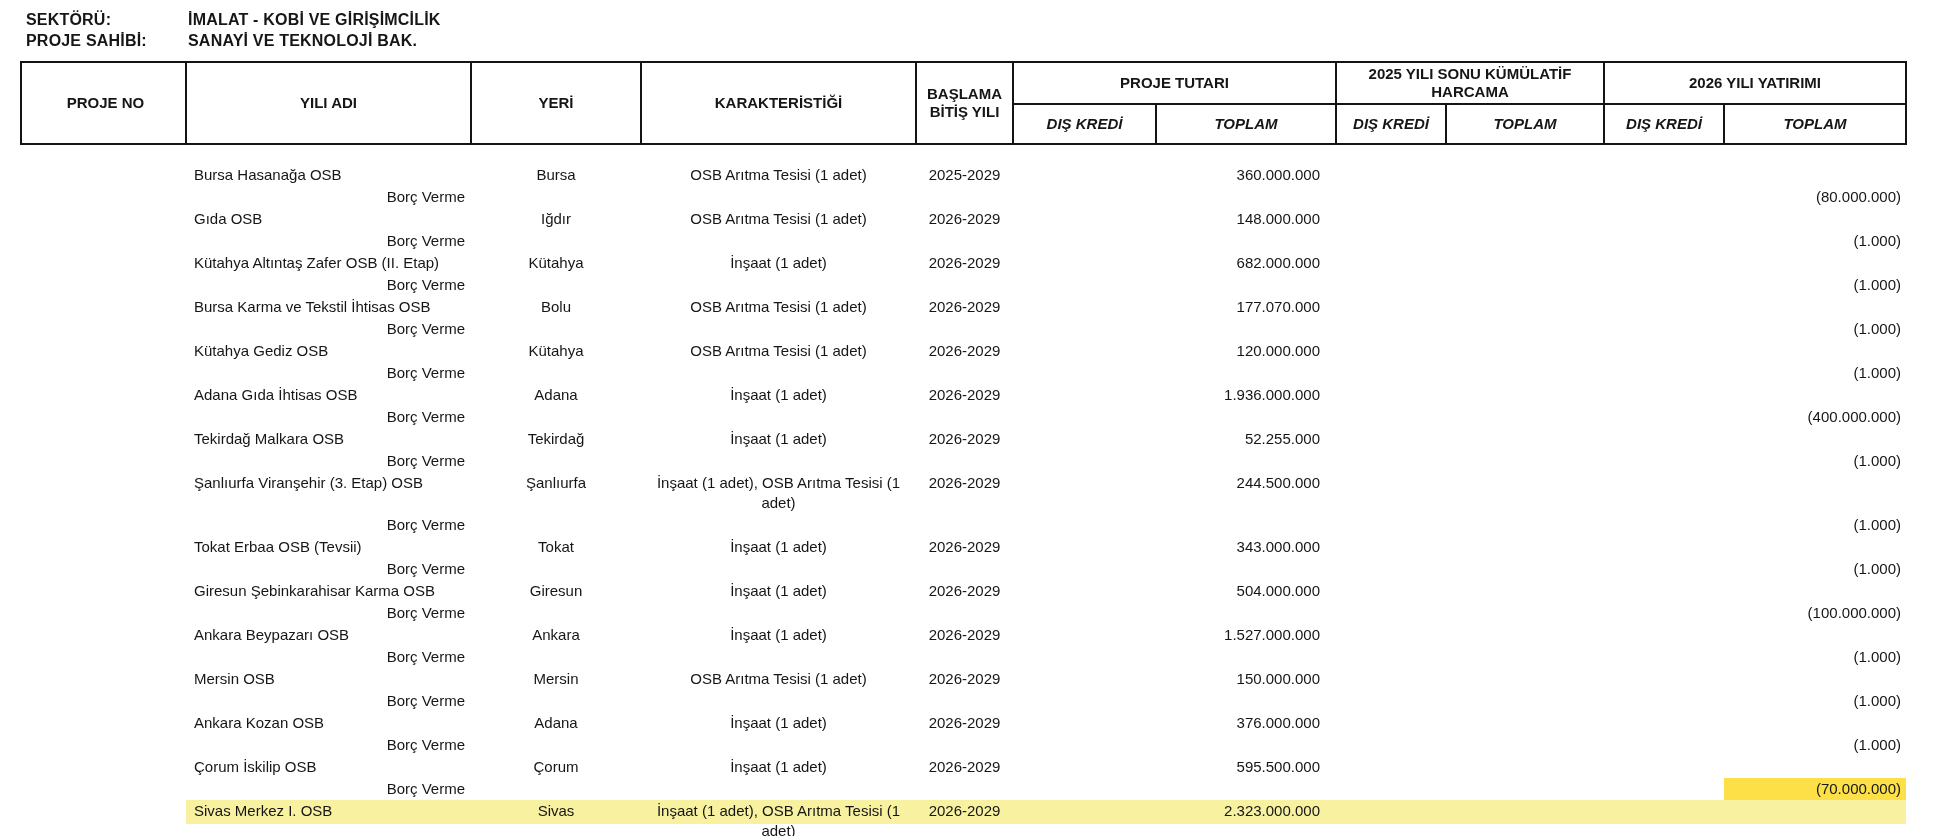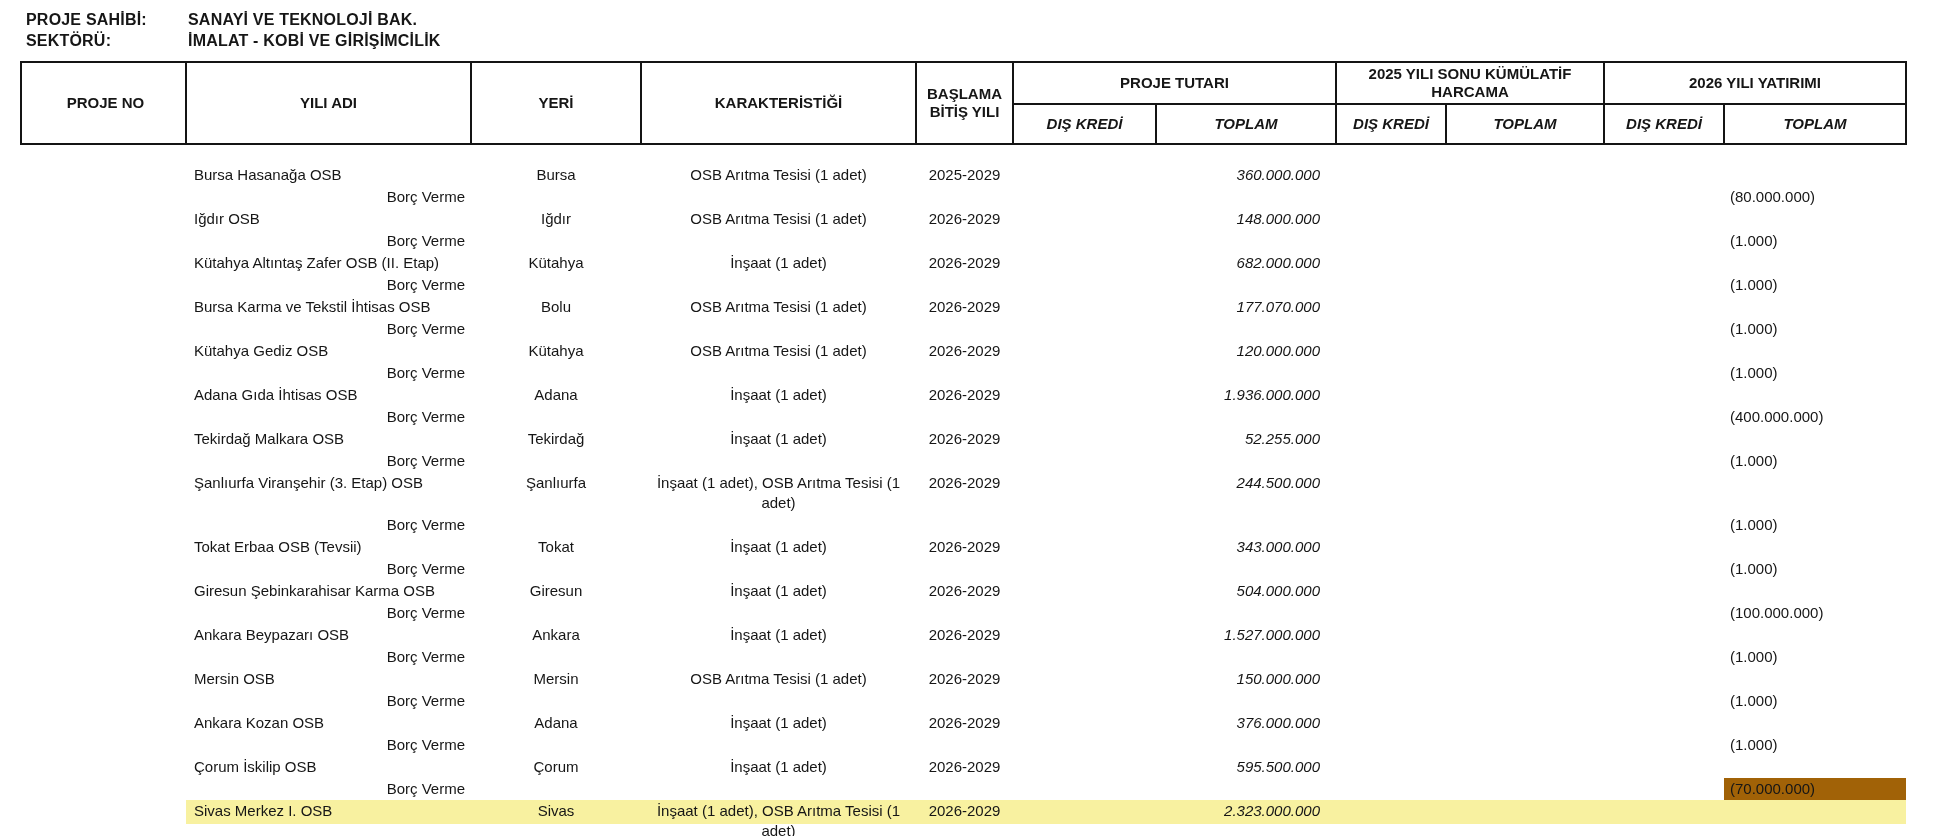--- a/index.html
+++ b/index.html
@@ -47,42 +47,42 @@
 
   tbody td {
     border:none; font-size:15px; line-height:20px;
     padding:1px 6px; vertical-align:top;
     white-space:normal; overflow:hidden;
   }
   tbody tr:first-child td { padding-top:20px; }
   td.c-projeadi { padding-left:8px; }
   tr.r-borc td.c-projeadi { padding-left:17px;text-align:right; }
   td.c-yeri, td.c-kar, td.c-yil { text-align:center; }
-  td.c-t1 { text-align:right; padding-right:16px;font-style:italic; }
-  td.c-t2026 { text-align:left; padding-right:5px;margin-top:20px; }
+  td.c-t1 { text-align:right; padding-right:16px; }
+  td.c-t2026 { text-align:right; padding-right:5px;margin-top:20px; }
 
   
   tr.hl-row td:not(.c-projeno) {
     background:linear-gradient(180deg, #f8f1a0 0px, #f8f1a0 24px, rgba(248,241,160,0) 24px);
   }
-  tr.hl-val td.c-t2026 { background:#a16207; }
+  tr.hl-val td.c-t2026 { background:#fde047; }
 </style>
 </head>
 <body>
 
 <div class="page">
 
   <div class="meta">
     <div class="meta-row">
+      <span class="meta-label">SEKTÖRÜ:</span>
+      <span class="meta-value">İMALAT - KOBİ VE GİRİŞİMCİLİK</span>
+    </div>
+    <div class="meta-row">
       <span class="meta-label">PROJE SAHİBİ:</span>
       <span class="meta-value">SANAYİ VE TEKNOLOJİ BAK.</span>
-    </div>
-    <div class="meta-row">
-      <span class="meta-label">SEKTÖRÜ:</span>
-      <span class="meta-value">İMALAT - KOBİ VE GİRİŞİMCİLİK</span>
     </div>
   </div>
 
   <table class="main">
     <colgroup>
       <col class="c-projeno">
         <col class="c-projeadi">
         <col class="c-yeri">
         <col class="c-kar">
         <col class="c-yil">
@@ -135,21 +135,21 @@
       <td class="c-yil"></td>
       <td class="c-dk1"></td>
       <td class="c-t1"></td>
       <td class="c-dk2"></td>
       <td class="c-t2"></td>
       <td class="c-dk3"></td>
       <td class="c-t2026">(80.000.000)</td>
     </tr>
         <tr class="r-project">
       <td class="c-projeno"></td>
-      <td class="c-projeadi">Iğdır OSB</td>
+      <td class="c-projeadi">Gıda OSB</td>
       <td class="c-yeri">Iğdır</td>
       <td class="c-kar">OSB Arıtma Tesisi (1 adet)</td>
       <td class="c-yil">2026-2029</td>
       <td class="c-dk1"></td>
       <td class="c-t1">148.000.000</td>
       <td class="c-dk2"></td>
       <td class="c-t2"></td>
       <td class="c-dk3"></td>
       <td class="c-t2026"></td>
     </tr>

